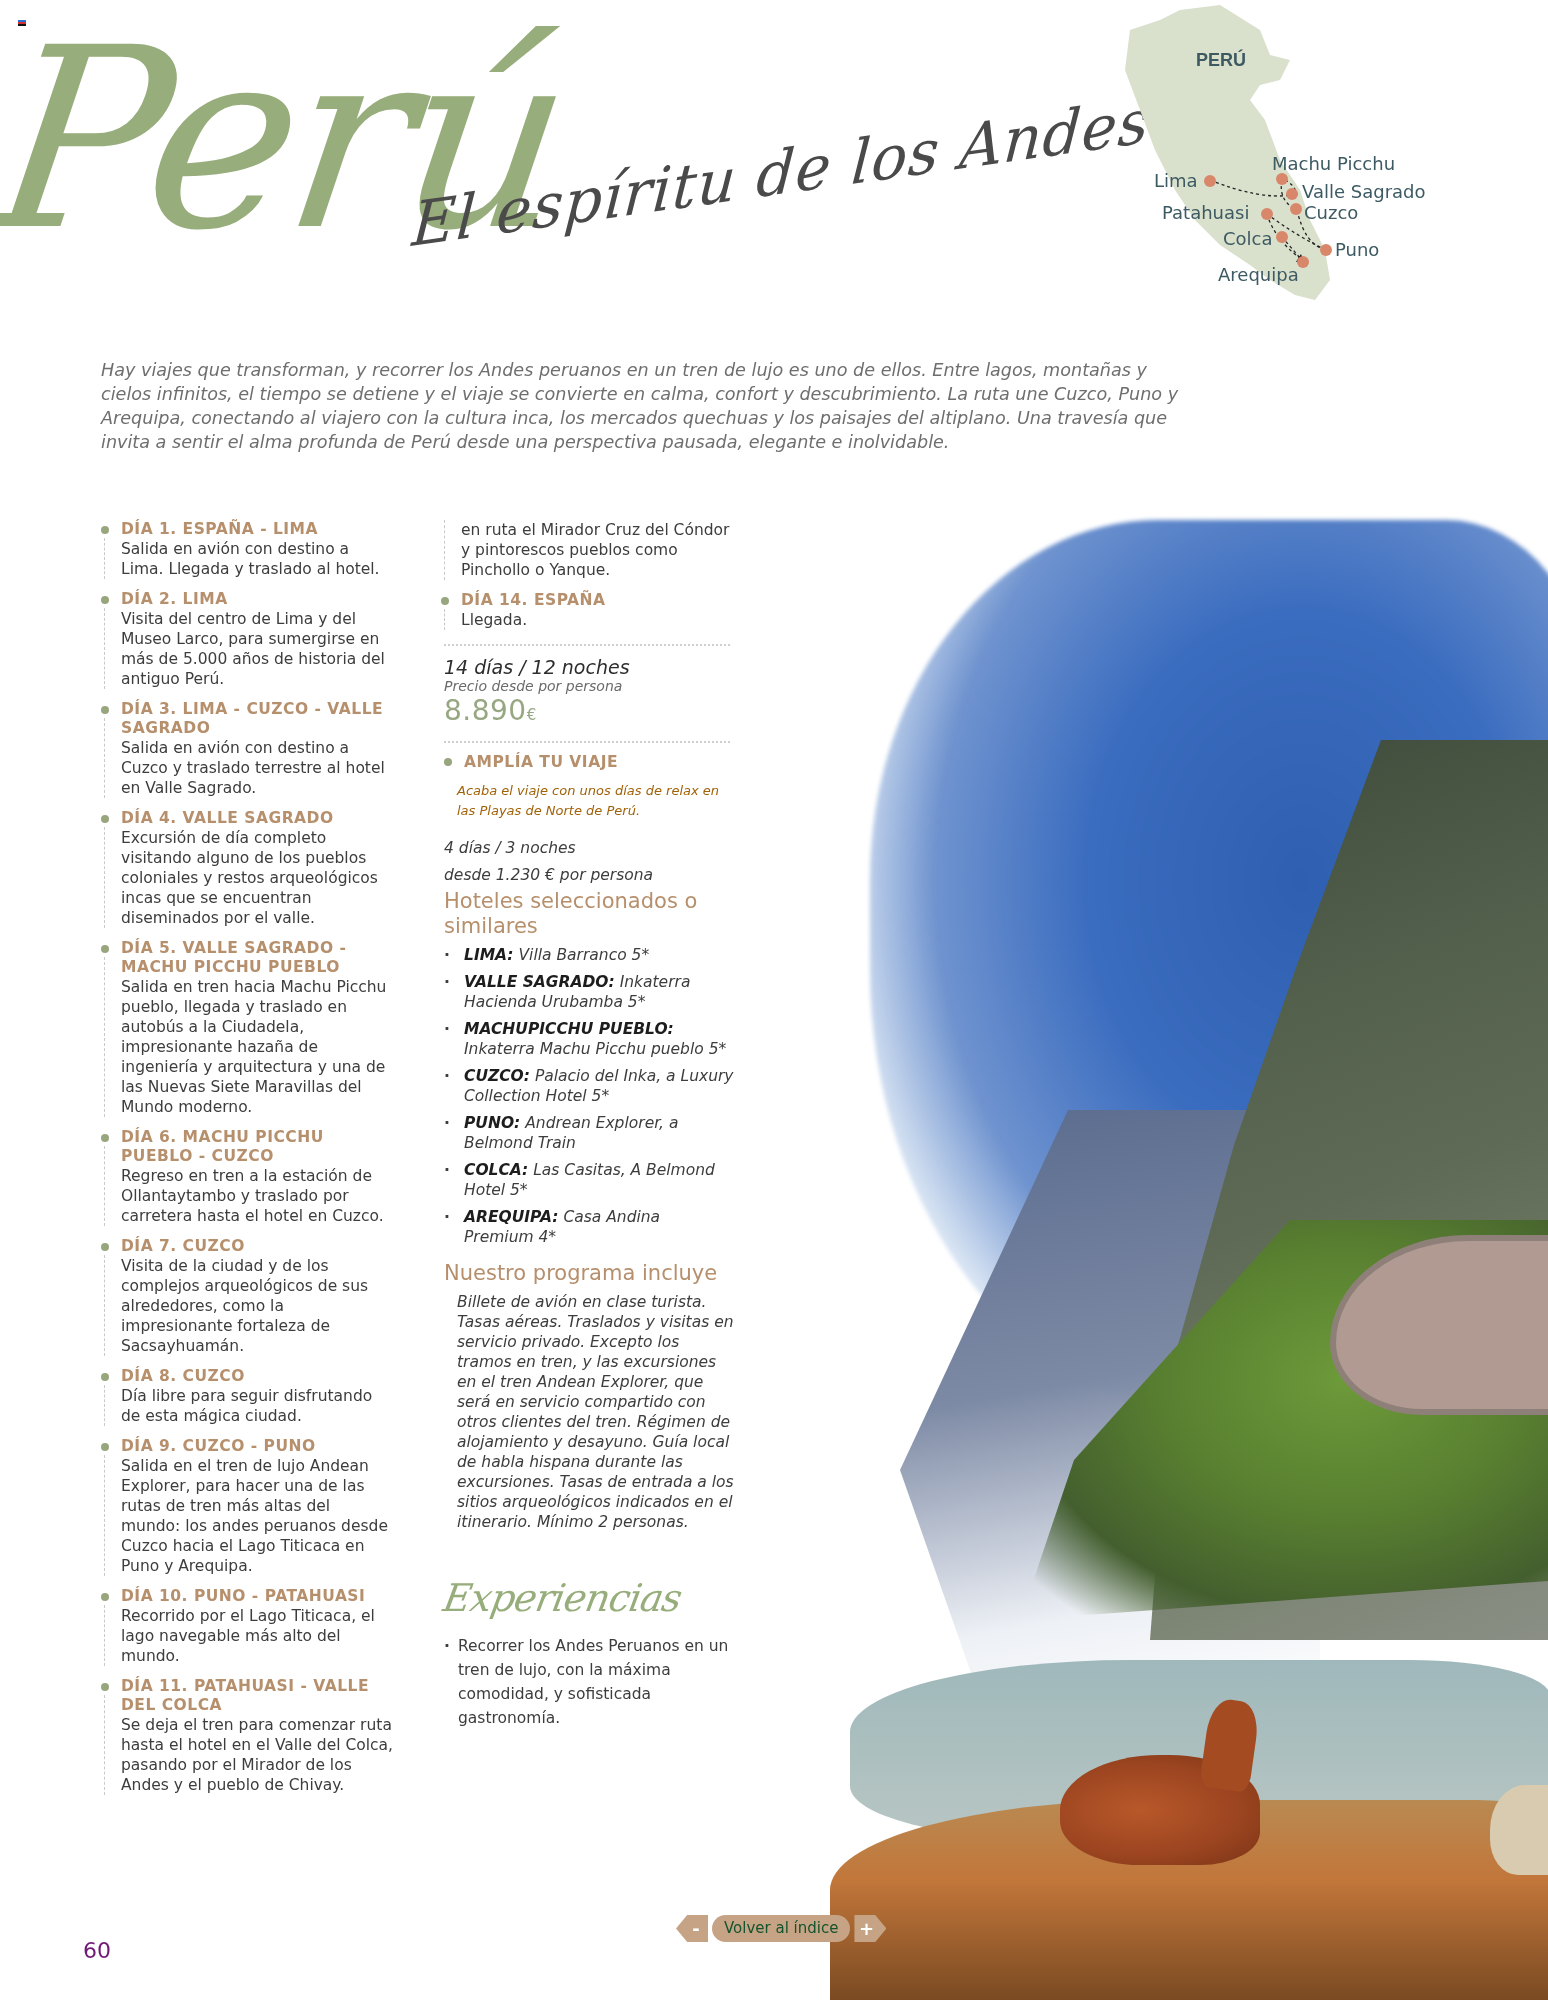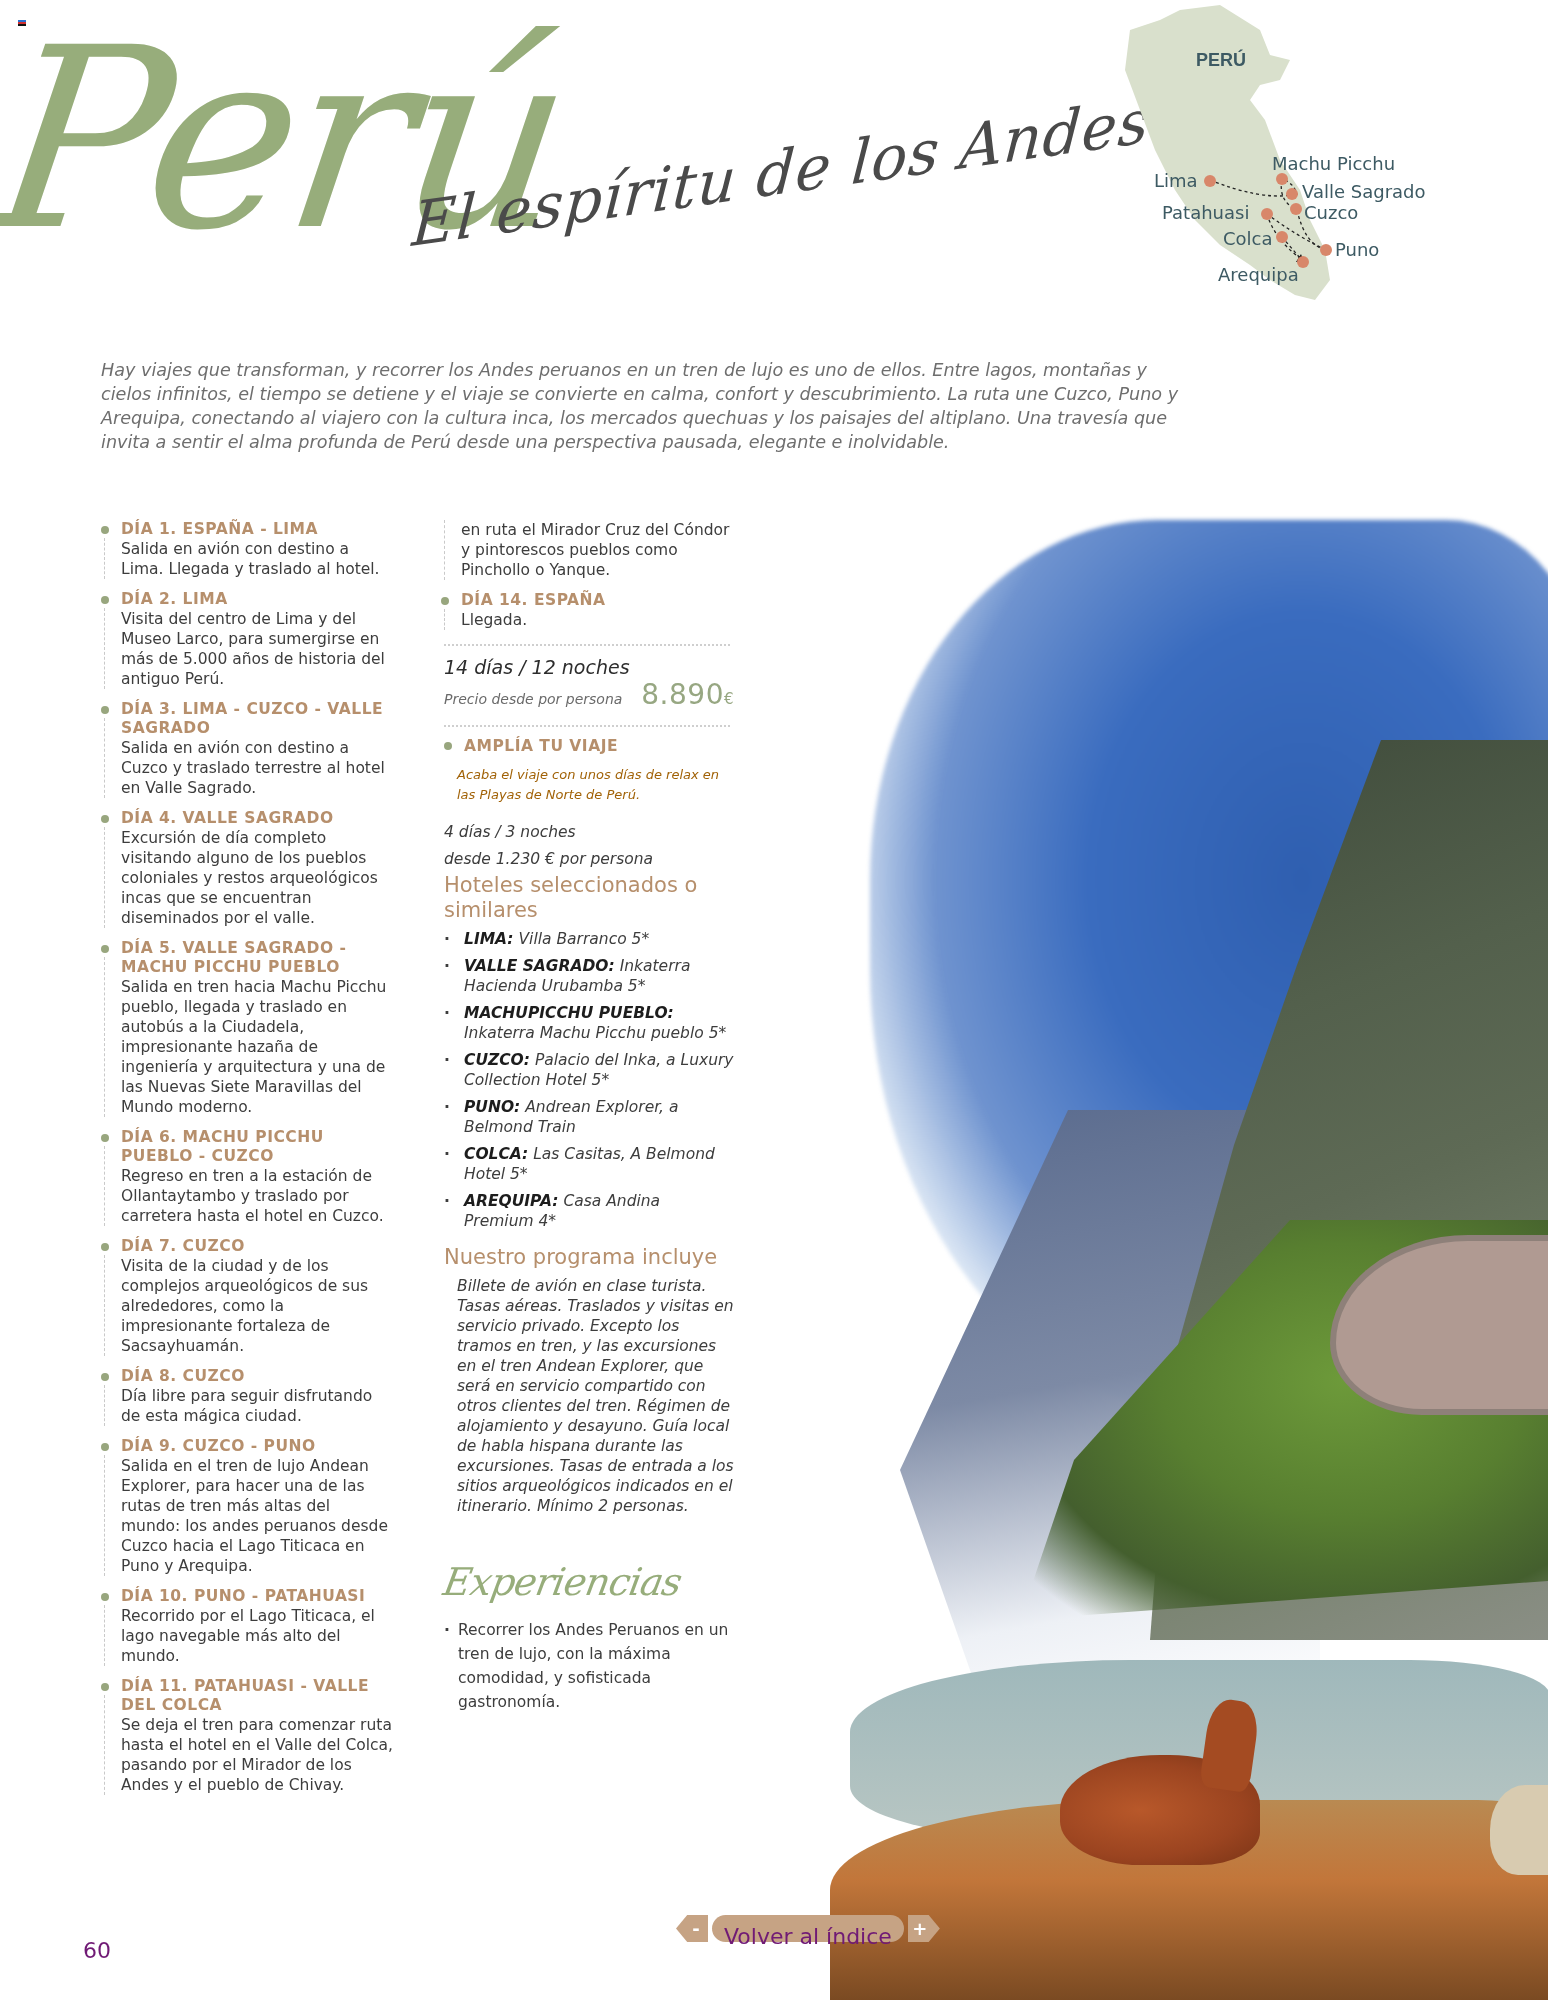--- a/index.html
+++ b/index.html
@@ -46,21 +46,21 @@
   .day::after { content: ""; position: absolute; left: 0; top: 18px; bottom: 0; border-left: 1px dashed #c9c9c9; }
   .day.cont::before { display: none; }
   .day.cont::after { top: 0; }
   .day-title { font-family: "DejaVu Sans", sans-serif; font-weight: bold; font-size: 15.5px; line-height: 19px;
     color: #b68f6c; letter-spacing: 0.5px; }
   .day-text { font-size: 15.5px; line-height: 20px; color: #3d3d3d; }
 
   .dotted { border-top: 2px dotted #cfcfcf; width: 286px; margin: 14px 0 10px; }
   .price-block { position: relative; }
   .duration { font-style: italic; font-size: 19px; color: #2d2d2d; }
-  .price-row { display: flex; align-items: baseline; justify-content: space-between; width: 290px; }
+  .price-row { display: flex; align-items: baseline; justify-content: space-between; width: 290px; flex-direction: column; }
   .price-label { font-style: italic; font-size: 14px; color: #6a6a6a; }
   .price-value { font-size: 28px; color: #97a782; letter-spacing: 0.5px; }
   .price-value .cur { font-size: 15px; }
 
   .ext-title { position: relative; padding-left: 20px; font-weight: bold; font-size: 15.5px; color: #b68f6c; letter-spacing: 0.5px; margin-top: 6px; }
   .ext-title::before { content: ""; position: absolute; left: 0; top: 5px; width: 8px; height: 8px; border-radius: 50%; background: #98a67e; }
   .ext-text { font-style: italic; font-size: 13px; line-height: 20px; color: #a16207; margin: 10px 0 14px 13px; }
   .ext-line { font-style: italic; font-size: 15.5px; line-height: 27px; color: #3d3d3d; }
 
   .section-title { font-size: 21px; line-height: 25px; color: #b68f6c; }
@@ -103,22 +103,22 @@
   .alpaca2 { position: absolute; left: 720px; top: 1295px; width: 70px; height: 90px;
     background: #d8cbb0; border-radius: 50% 0 0 40%; }
 
   
   .page-num { position: absolute; left: 35px; top: 1938px; font-size: 22px; color: #701a75; margin-left: 48px; }
   .nav { position: absolute; left: 676px; top: 1915px; display: flex; align-items: center; gap: 4px; }
   .nav-arrow { width: 32px; height: 27px; background: #c6a384; color: #fff; font-weight: bold; font-size: 18px;
     display: flex; align-items: center; justify-content: center; }
   .nav-prev { clip-path: polygon(35% 0, 100% 0, 100% 100%, 35% 100%, 0 50%); padding-left: 8px; }
   .nav-next { clip-path: polygon(0 0, 65% 0, 100% 50%, 65% 100%, 0 100%); padding-right: 8px; }
-  .nav-home { height: 27px; padding: 8px 12px; border-radius: 14px; background: #c6a384; color: #701a75;
-    font-size: 22px; line-height: 27px; white-space: nowrap; }
+  .nav-home { height: 27px; padding: 0 12px; border-radius: 14px; background: #c6a384; color: #14532d;
+    font-size: 15px; line-height: 27px; white-space: nowrap; }
 </style>
 </head>
 <body>
 
 <div class="corner-mark"></div>
 <div class="title-main">Perú</div>
 <div class="title-sub">El espíritu de los Andes</div>
 
 <div class="map">
   <svg width="448" height="320" viewBox="0 0 448 320">

